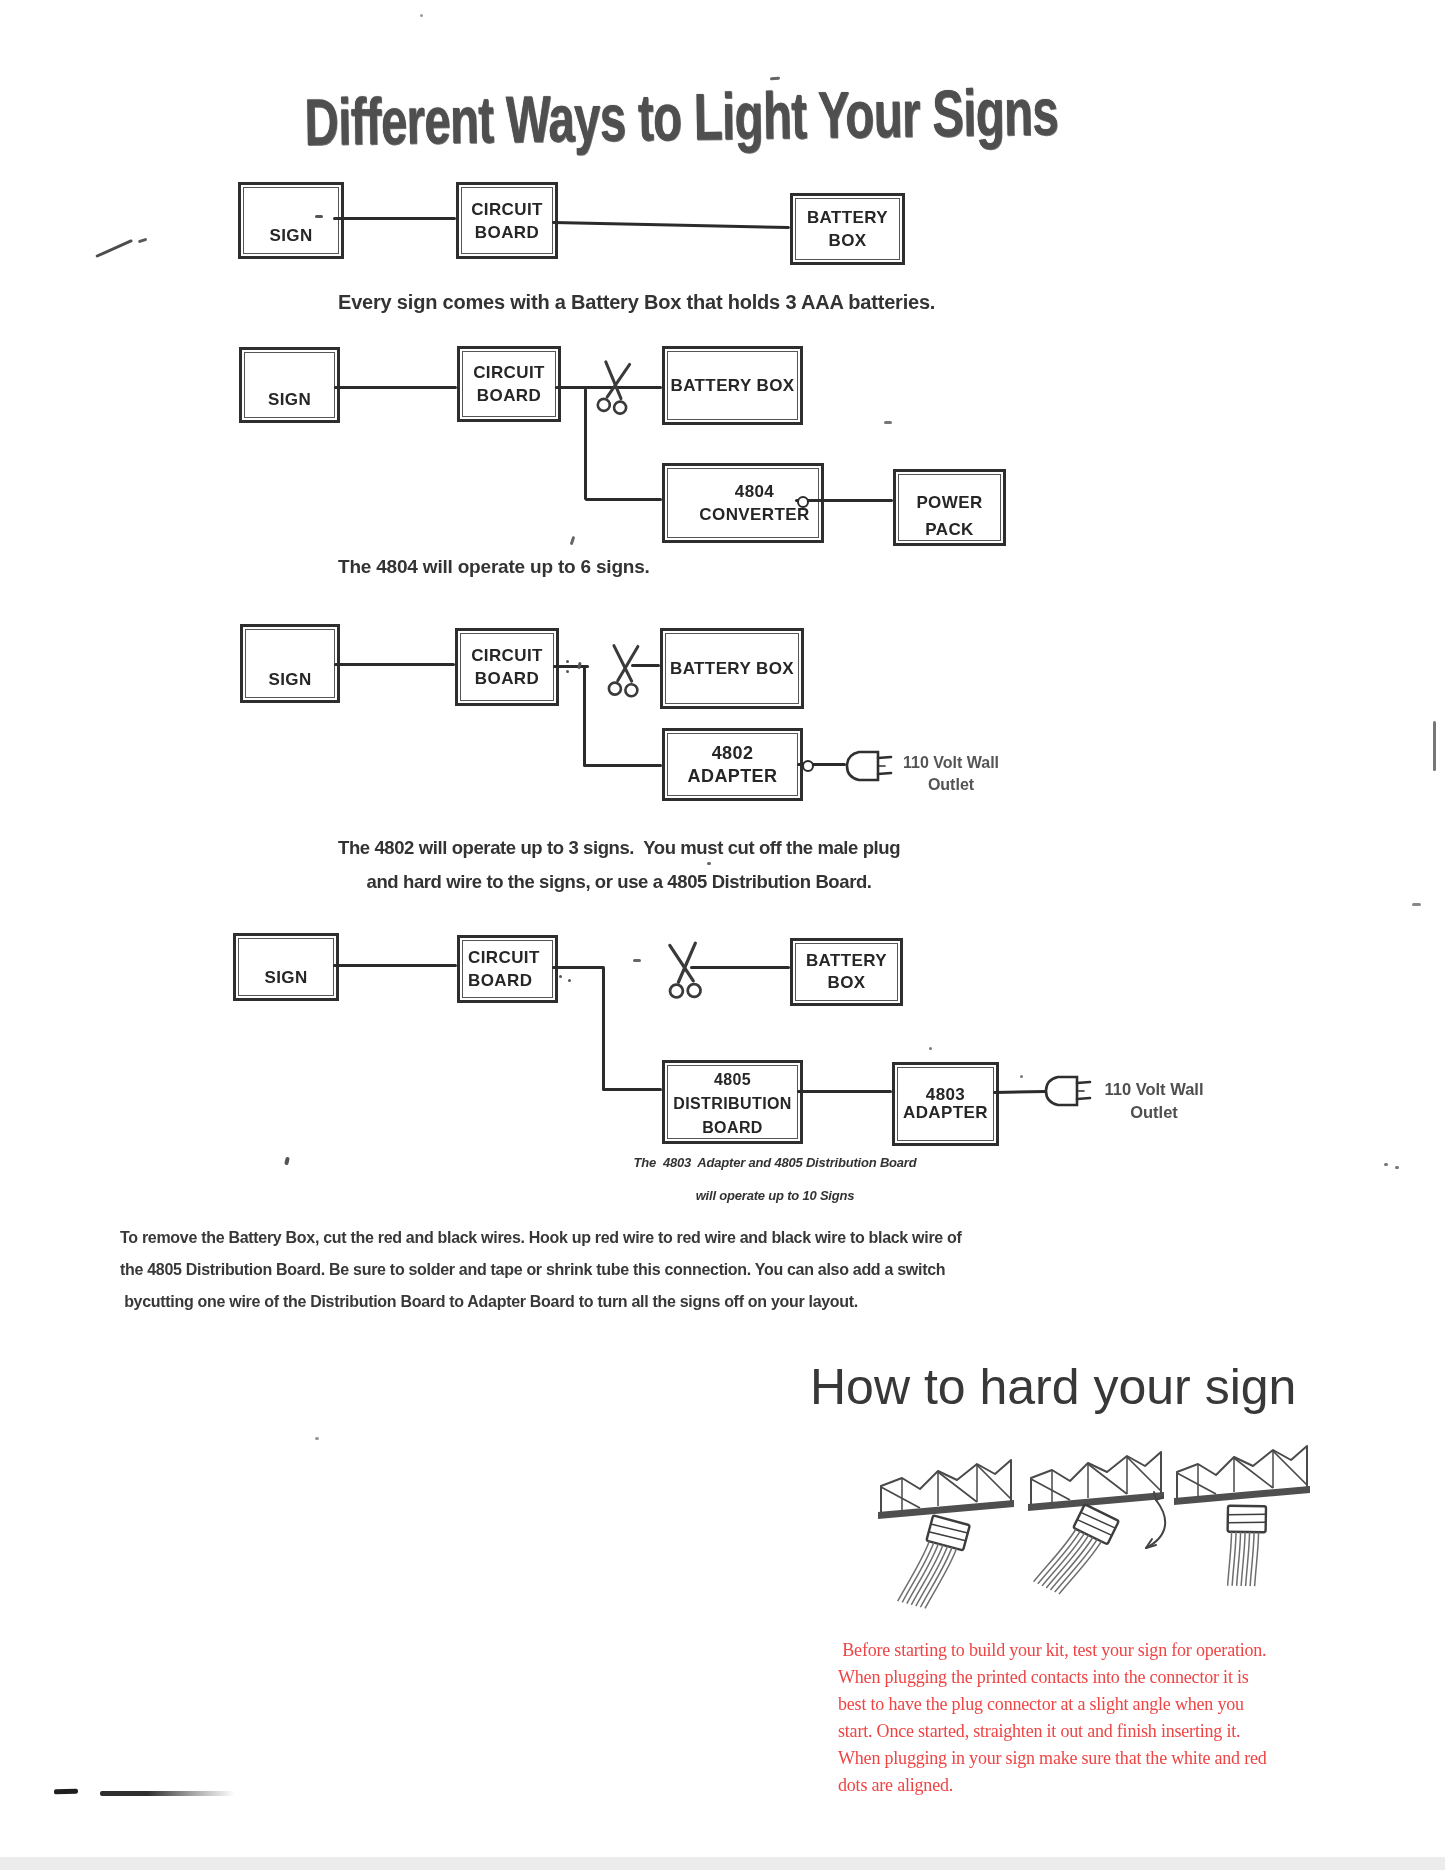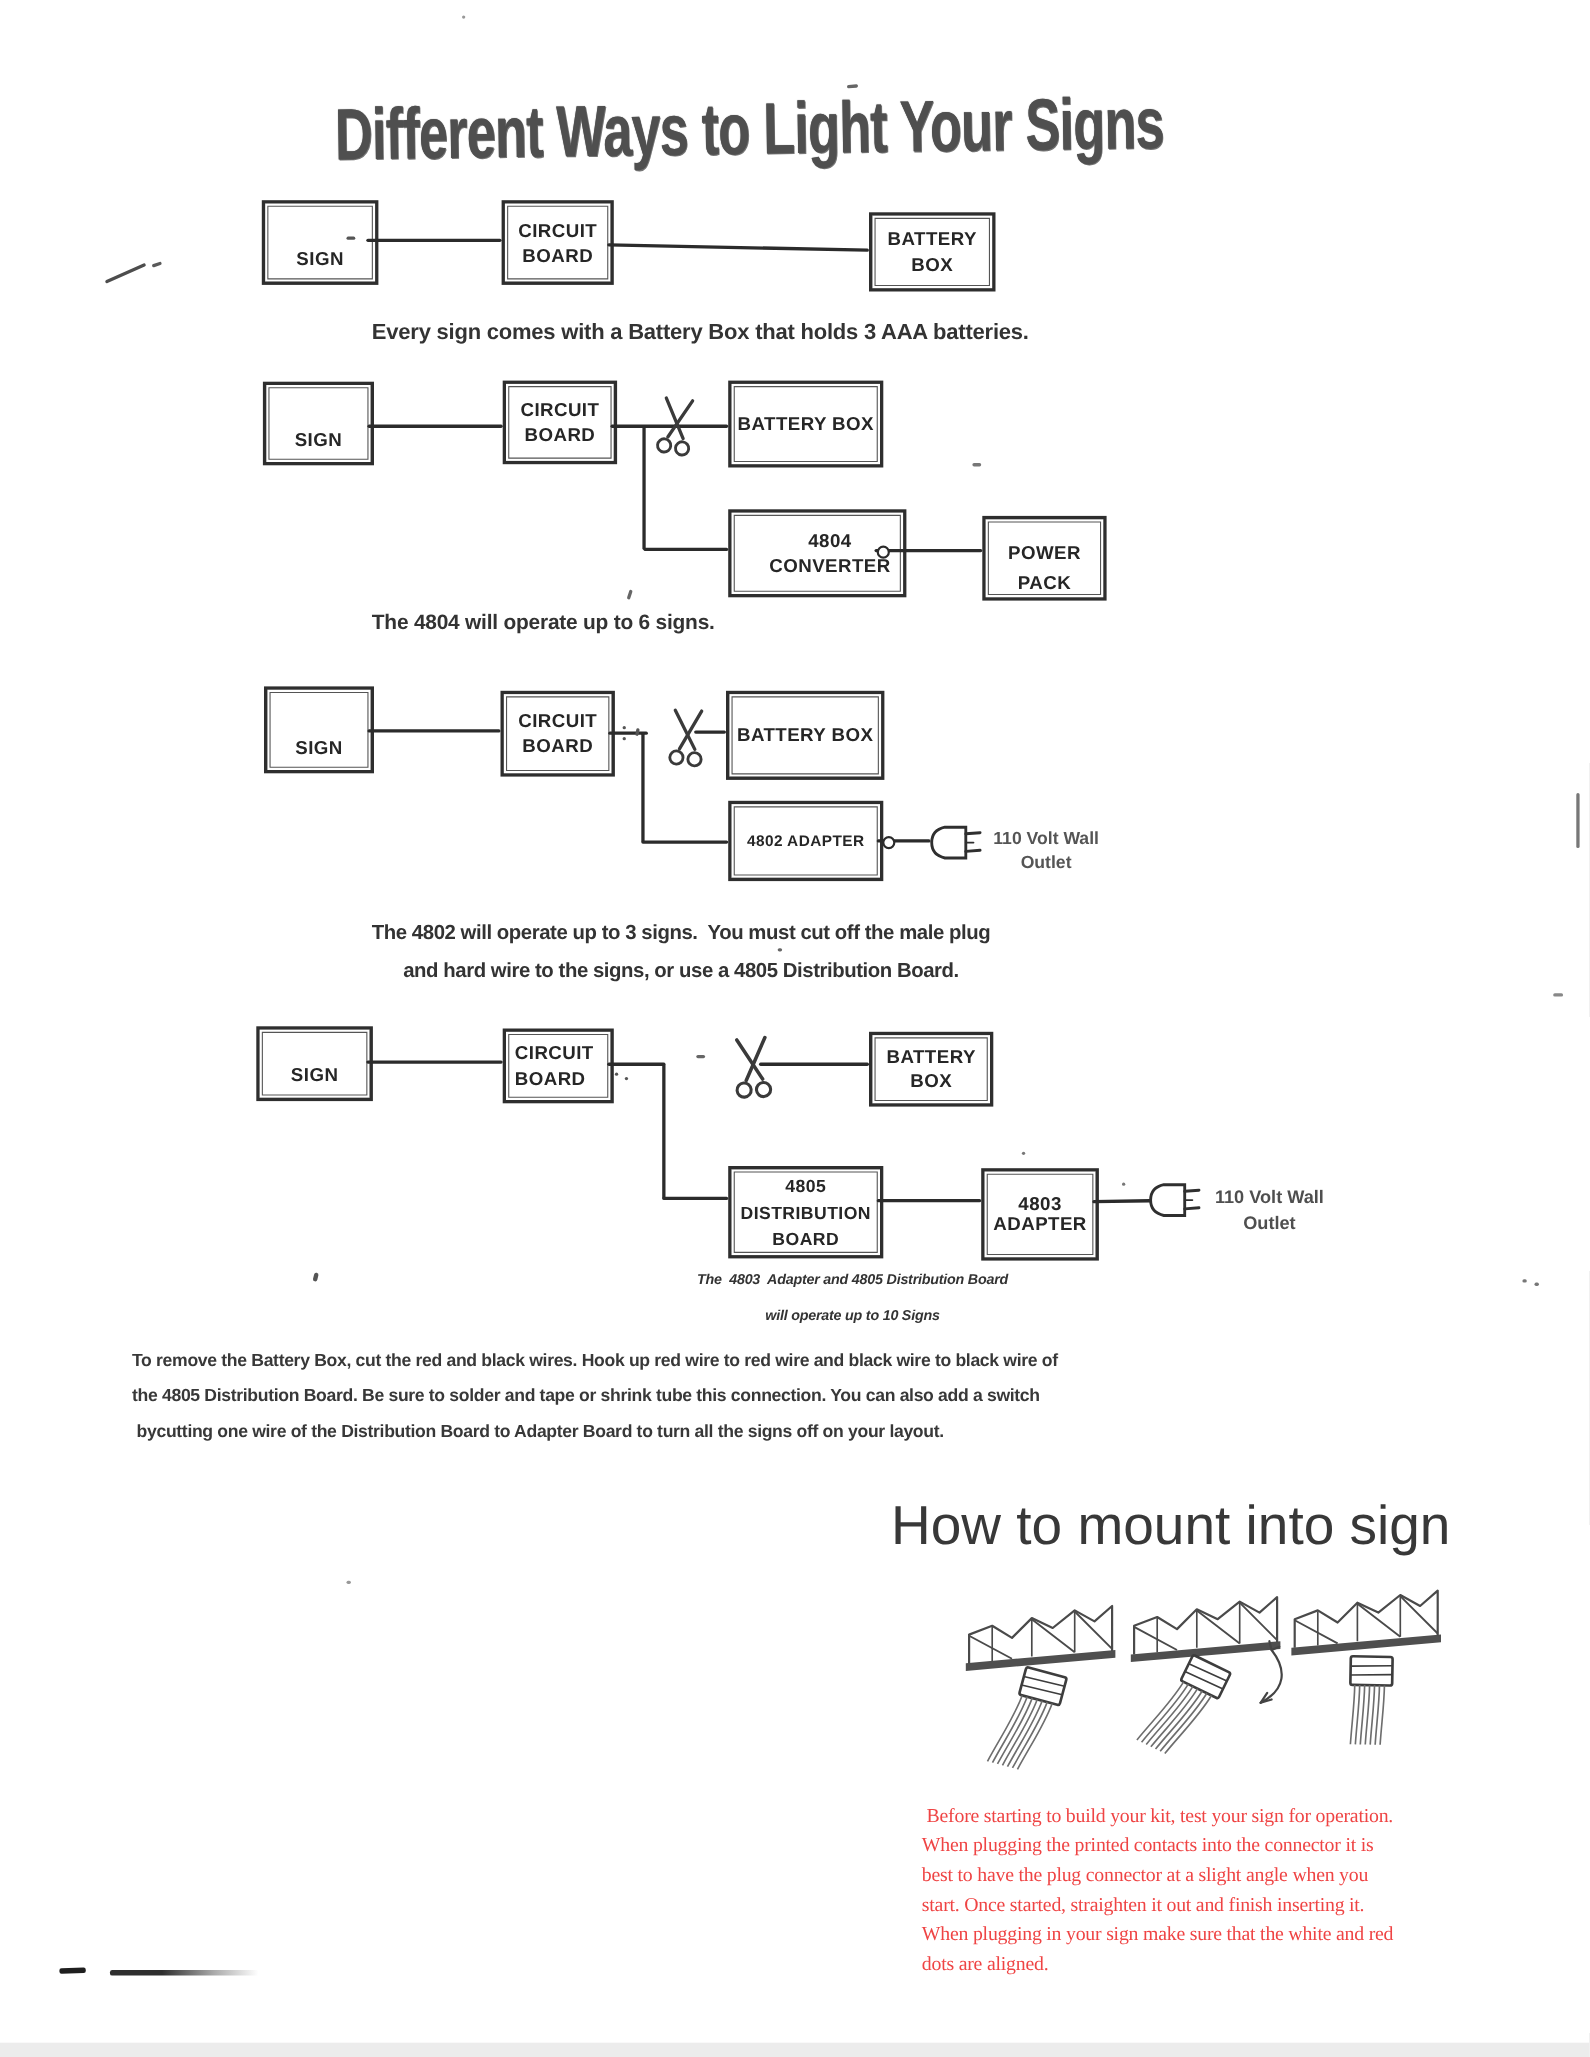--- a/index.html
+++ b/index.html
@@ -95,21 +95,21 @@
       <span class="lbl">SIGN</span>
     </div>
     <div class="dbox" style="left:455px;top:628px;width:98px;height:72px;">
       <span class="lbl">CIRCUIT
 BOARD</span>
     </div>
     <div class="dbox" style="left:660px;top:628px;width:138px;height:75px;">
       <span class="lbl">BATTERY BOX</span>
     </div>
     <div class="dbox" style="left:662px;top:728px;width:135px;height:67px;">
-      <span class="lbl" style="font-size:14px;">4802 ADAPTER</span>
+      <span class="lbl" style="font-size:18px;">4802 ADAPTER</span>
     </div>
     <div class="wire" style="left:334px;top:663px;width:121px;"></div>
     <div class="wire" style="left:553px;top:665px;width:36px;"></div>
     <div class="wire" style="left:631px;top:664px;width:29px;"></div>
     <div class="wirev" style="left:583px;top:666px;height:100px;"></div>
     <div class="wire" style="left:583px;top:764px;width:79px;"></div>
     <div class="wire" style="left:797px;top:763px;width:49px;"></div>
     <div class="node" style="left:802px;top:760px;"></div>
     <svg style="left:605px;top:643px;" width="40" height="58" viewBox="0 0 40 58">
       <g transform="rotate(2 20 29)" stroke="#3a3a3a" fill="none" stroke-linecap="round">
@@ -181,21 +181,21 @@
 Outlet</div>
     <div class="cap" style="left:520px;top:1146px;width:510px;font-style:italic;font-size:13px;line-height:33px;">The&nbsp; 4803&nbsp; Adapter and 4805 Distribution Board
 will operate up to 10 Signs</div>
   </div>
 
   <div class="note">To remove the Battery Box, cut the red and black wires. Hook up red wire to red wire and black wire to black wire of
 the 4805 Distribution Board. Be sure to solder and tape or shrink tube this connection. You can also add a switch
 &nbsp;bycutting one wire of the Distribution Board to Adapter Board to turn all the signs off on your layout.</div>
 
   <div>
-    <div class="h2">How to mount into sign</div>
+    <div class="h2">How to hard your sign</div>
 
     <svg style="left:860px;top:1432px;" width="470" height="200" viewBox="0 0 470 200">
 
       <g transform="translate(18,20)">
         <polygon points="0,60 136,48 136,55 0,67" fill="#4f4f4f"></polygon>
         <g stroke="#4a4a4a" fill="none" stroke-width="2" stroke-linejoin="round">
           <path d="M3,60 L3,34 L24,26 L42,37 L60,19 L79,28 L99,12 L117,22 L133,8 L133,49"></path>
           <path d="M24,27 L24,58 M60,20 L60,54 M99,13 L99,50" stroke-width="1.5"></path>
           <path d="M3,35 L42,56 M60,20 L99,50 M99,13 L133,47" stroke-width="1.7"></path>
         </g>

